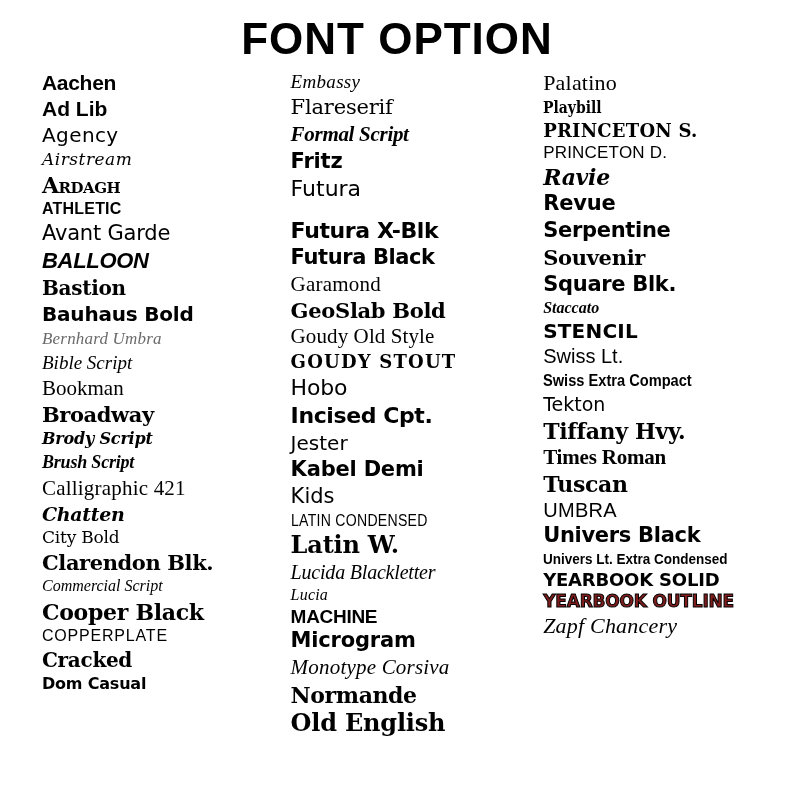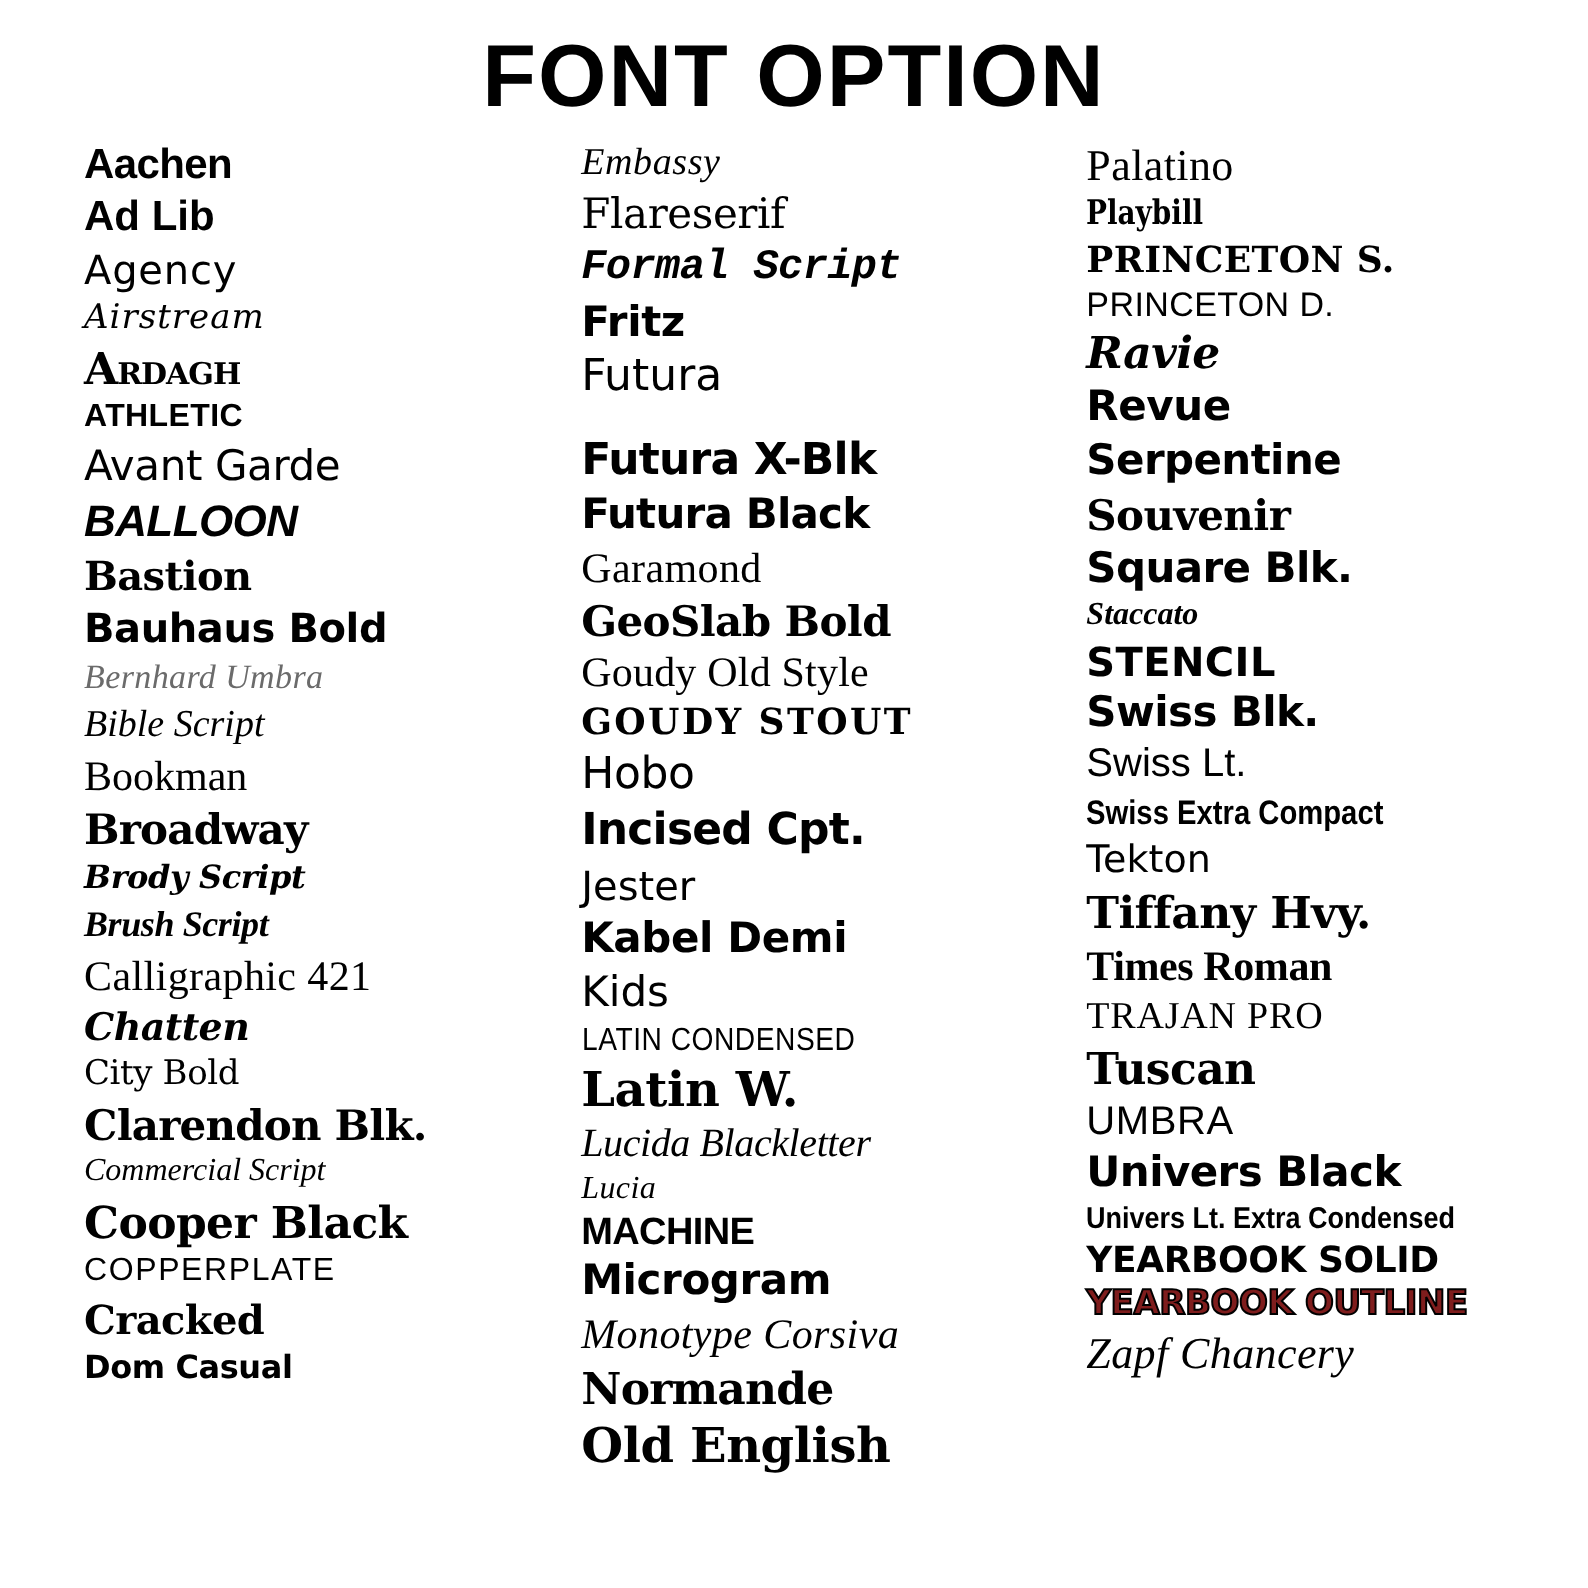--- a/index.html
+++ b/index.html
@@ -78,21 +78,21 @@
   .s-clarendon   { font-family:"DejaVu Serif",serif; font-weight:bold; font-size:21px; letter-spacing:-0.4px; margin:0 0 5px; }
   .s-commercial  { font-family:"Liberation Serif",serif; font-style:italic; font-size:16px; letter-spacing:0px; margin:0 0 7px; }
   .s-cooper      { font-family:"DejaVu Serif",serif; font-weight:bold; font-size:22px; letter-spacing:-0.3px; margin:0 0 5px; }
   .s-copperplate { font-family:"Liberation Sans",sans-serif; font-size:16px; text-transform:uppercase; letter-spacing:0.8px; margin:0 0 6px; }
   .s-cracked     { font-family:"DejaVu Serif",serif; font-weight:bold; font-size:20px; letter-spacing:-0.3px; margin:0 0 6px; }
   .s-domcasual   { font-family:"DejaVu Sans",sans-serif; font-weight:bold; font-size:16px; letter-spacing:-0.2px; margin:0 0 4px; }
 
   
   .s-embassy     { font-family:"Liberation Serif",serif; font-style:italic; font-size:19px; letter-spacing:0.3px; margin:2px 0 6px; }
   .s-flareserif  { font-family:"DejaVu Serif",serif; font-size:21px; letter-spacing:-0.2px; margin:0 0 6px; }
-  .s-formalscript{ font-family:Liberation Mono, monospace; font-weight:bold; font-style:italic; font-size:21px; letter-spacing:-0.3px; margin:0 0 6px; }
+  .s-formalscript{ font-family:Liberation Serif, serif; font-weight:bold; font-style:italic; font-size:21px; letter-spacing:-0.3px; margin:0 0 6px; }
   .s-fritz       { font-family:"DejaVu Sans",sans-serif; font-weight:bold; font-size:21px; letter-spacing:-0.2px; margin:0 0 6px; }
   .s-futura      { font-family:"DejaVu Sans",sans-serif; font-size:22px; letter-spacing:0px; margin:0 0 20px; }
   .s-futuraxblk  { font-family:"DejaVu Sans",sans-serif; font-weight:bold; font-size:22px; letter-spacing:-0.4px; margin:0 0 5px; }
   .s-futurablack { font-family:"DejaVu Sans",sans-serif; font-weight:bold; font-size:21px; letter-spacing:-0.4px; margin:0 0 6px; }
   .s-garamond    { font-family:"Liberation Serif",serif; font-size:21px; letter-spacing:0.2px; margin:0 0 5px; }
   .s-geoslab     { font-family:"DejaVu Serif",serif; font-weight:bold; font-size:21px; letter-spacing:-0.3px; margin:0 0 5px; }
   .s-goudyold    { font-family:"Liberation Serif",serif; font-size:21px; letter-spacing:0.1px; margin:0 0 6px; }
   .s-goudystout  { font-family:"DejaVu Serif",serif; font-weight:bold; font-size:18px; text-transform:uppercase; letter-spacing:1.2px; margin:0 0 6px; }
   .s-hobo        { font-family:"DejaVu Sans",sans-serif; font-size:22px; letter-spacing:-0.2px; margin:0 0 6px; }
   .s-incised     { font-family:"DejaVu Sans",sans-serif; font-weight:bold; font-size:22px; letter-spacing:-0.4px; margin:0 0 6px; }
@@ -203,27 +203,25 @@
         <div class="font-item s-playbill">Playbill</div>
         <div class="font-item s-princetons">Princeton S.</div>
         <div class="font-item s-princetond">Princeton D.</div>
         <div class="font-item s-ravie">Ravie</div>
         <div class="font-item s-revue">Revue</div>
         <div class="font-item s-serpentine">Serpentine</div>
         <div class="font-item s-souvenir">Souvenir</div>
         <div class="font-item s-squareblk">Square Blk.</div>
         <div class="font-item s-staccato">Staccato</div>
         <div class="font-item s-stencil">Stencil</div>
-        <div class="font-item s-swissblk">Swiss Blk.</div>
         <div class="font-item s-swisslt">Swiss Lt.</div>
         <div class="font-item s-swissextra">Swiss Extra Compact</div>
         <div class="font-item s-tekton">Tekton</div>
         <div class="font-item s-tiffany">Tiffany Hvy.</div>
         <div class="font-item s-timesroman">Times Roman</div>
-        <div class="font-item s-trajan">Trajan Pro</div>
         <div class="font-item s-tuscan">Tuscan</div>
         <div class="font-item s-umbra">Umbra</div>
         <div class="font-item s-universblk">Univers Black</div>
         <div class="font-item s-universlt">Univers Lt. Extra Condensed</div>
         <div class="font-item s-yearbooksol">Yearbook Solid</div>
         <div class="font-item s-yearbookout">Yearbook Outline</div>
         <div class="font-item s-zapf">Zapf Chancery</div>
       </div>
   </div>
 

